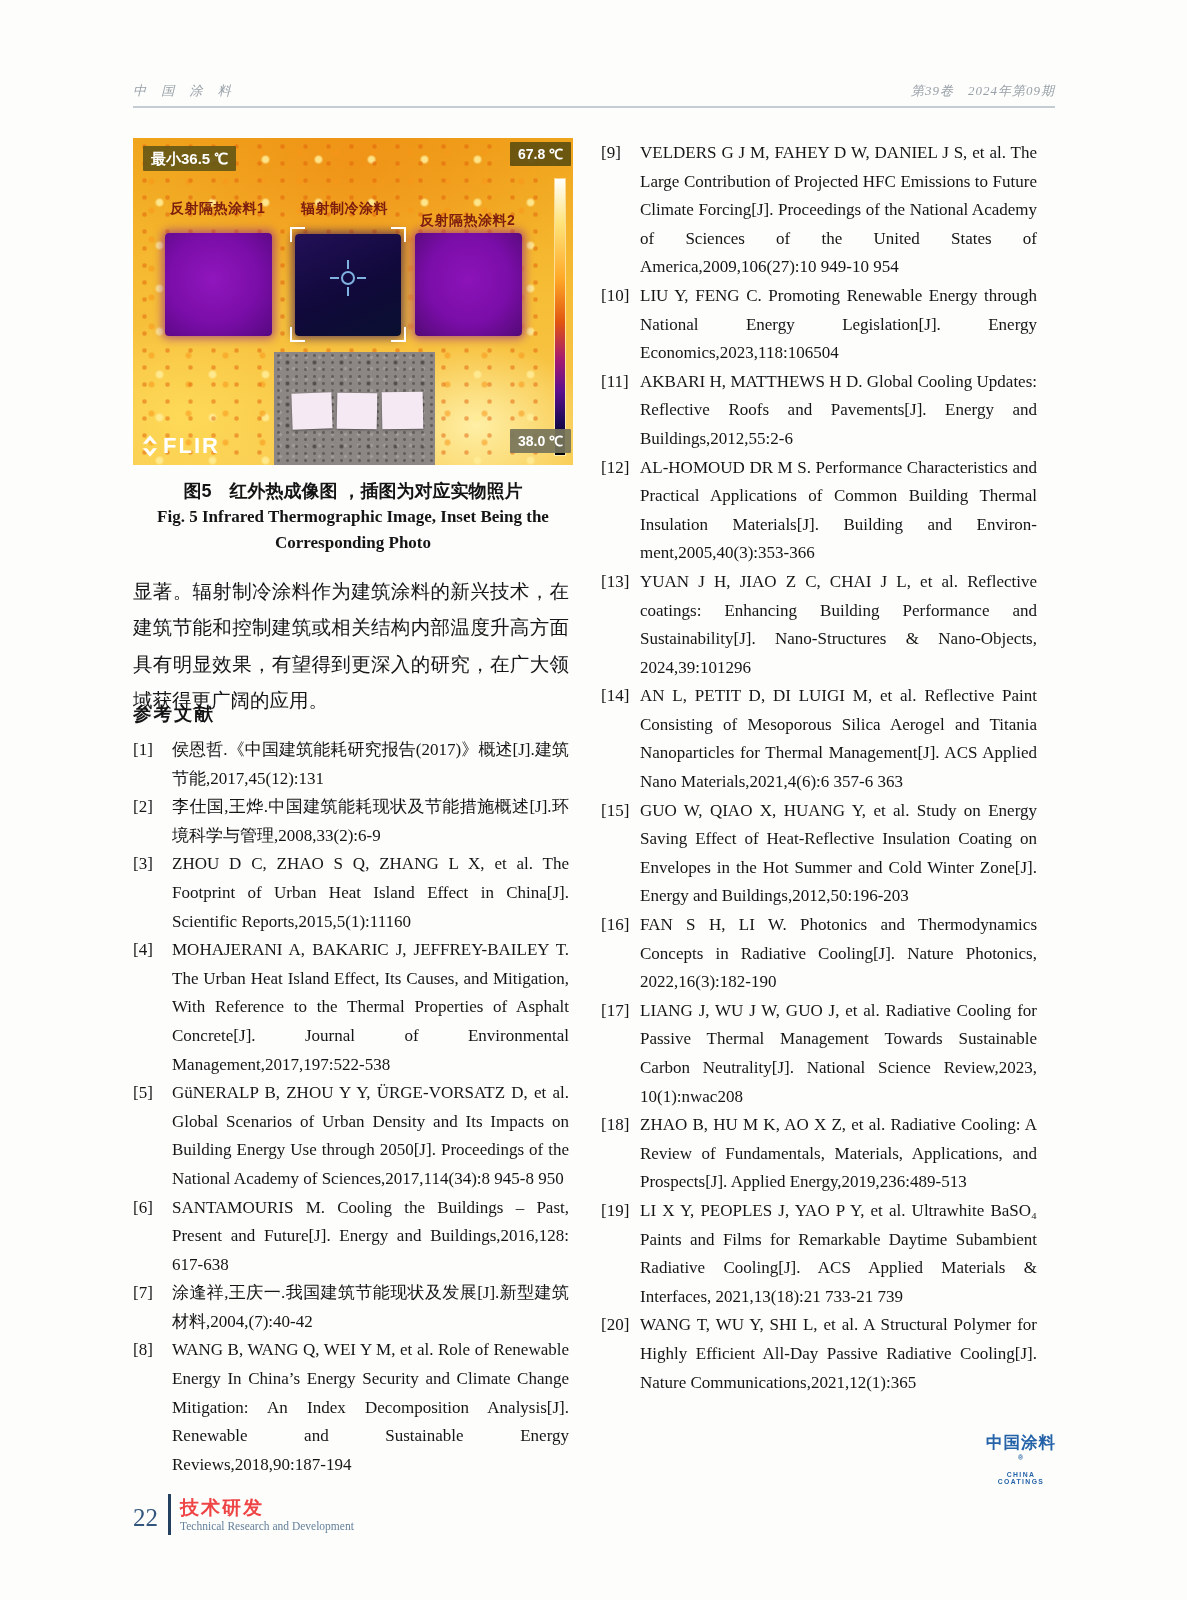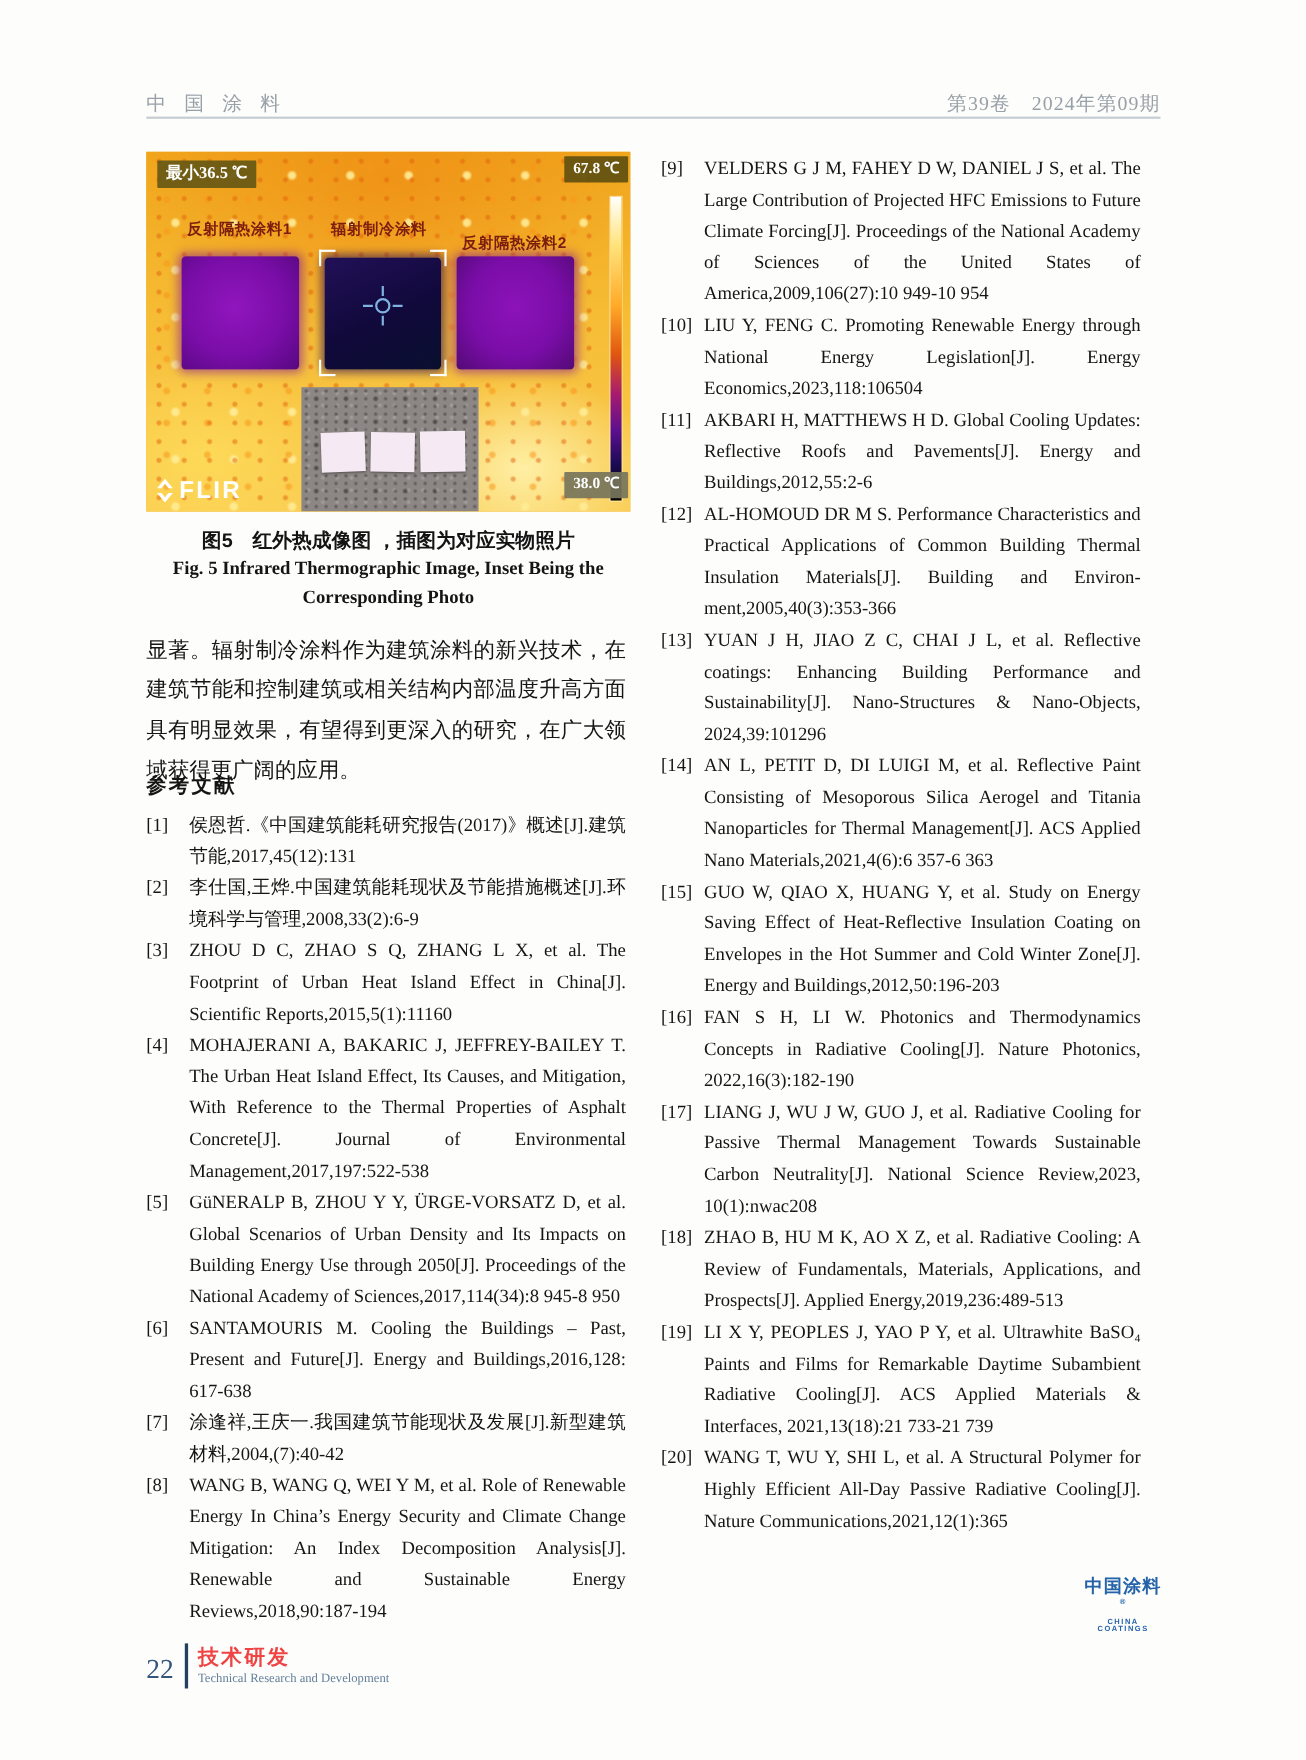--- a/index.html
+++ b/index.html
@@ -4,38 +4,38 @@
 <style>
   html,body{margin:0;padding:0;background:#e8e8e8;}
   .page{
     position:relative; width:1187px; height:1600px; margin:0 auto;
     background:#fdfdfc; overflow:hidden;
     font-family:"Liberation Serif","DejaVu Serif",serif; color:#141414;
   }
   
   .header{position:absolute; left:133px; top:82px; width:922px;
     display:flex; justify-content:space-between; align-items:flex-end;
-    font-size:18px; color:#99a1a8;}
+    font-size:13px; color:#99a1a8;font-style:italic;}
   .h-left{letter-spacing:6px;}
   .h-right{letter-spacing:1px;}
   .header-rule{position:absolute; left:133px; top:106px; width:922px; height:2px; background:#c6cdd2;}
   
   .thermal{position:absolute; left:133px; top:138px; width:440px; height:327px; overflow:hidden;
     background-color:#f2ae1f;
     background-image:
       radial-gradient(circle, rgba(224,96,8,.50) 1.5px, transparent 3px),
       radial-gradient(circle, rgba(248,150,24,.55) 2px, transparent 4px),
       radial-gradient(circle, rgba(255,236,150,.90) 2.5px, transparent 5px),
       radial-gradient(170px 120px at 78% 88%, rgba(255,241,170,.95), rgba(255,241,170,0) 70%),
       radial-gradient(200px 140px at 12% 85%, rgba(255,220,90,.85), rgba(255,220,90,0) 70%),
       radial-gradient(300px 200px at 50% 8%, rgba(238,130,16,.55), rgba(238,130,16,0) 75%),
       linear-gradient(180deg,#f0a51c 0%,#f6bc34 45%,#f9cc52 100%);
     background-size:23px 17px, 37px 29px, 53px 43px, 100% 100%, 100% 100%, 100% 100%, 100% 100%;
   }
-  .badge{position:absolute; color:#fff; font-family:Liberation Serif, serif;
+  .badge{position:absolute; color:#fff; font-family:Liberation Sans, sans-serif;
     font-weight:700; line-height:1; padding:5px 8px; border-radius:1px;}
   .badge-min{left:10px; top:8px; font-size:15px; background:rgba(104,88,20,.93);}
   .badge-max{right:2px; top:4px; font-size:14px; background:rgba(100,82,16,.95);}
   .badge-low{right:2px; top:291px; font-size:14px; background:rgba(119,117,90,.93);}
   .colorbar{position:absolute; right:8px; top:41px; width:10px; height:276px;
     background:linear-gradient(180deg,#ffffff 0%,#ffe37a 16%,#ffa927 36%,#e05510 52%,#a61b70 65%,#5c0f8f 77%,#1b0a55 88%,#000 100%);
     box-shadow:0 0 0 1px rgba(255,248,220,.6);}
   .s-label{position:absolute; top:62px; font-size:14px; font-weight:700;
     color:#7c1d0e; font-family:"Liberation Sans",sans-serif; letter-spacing:.5px;}
   .s1{left:37px;} .s2{left:168px;} .s3{left:287px;margin-top:12px;}

